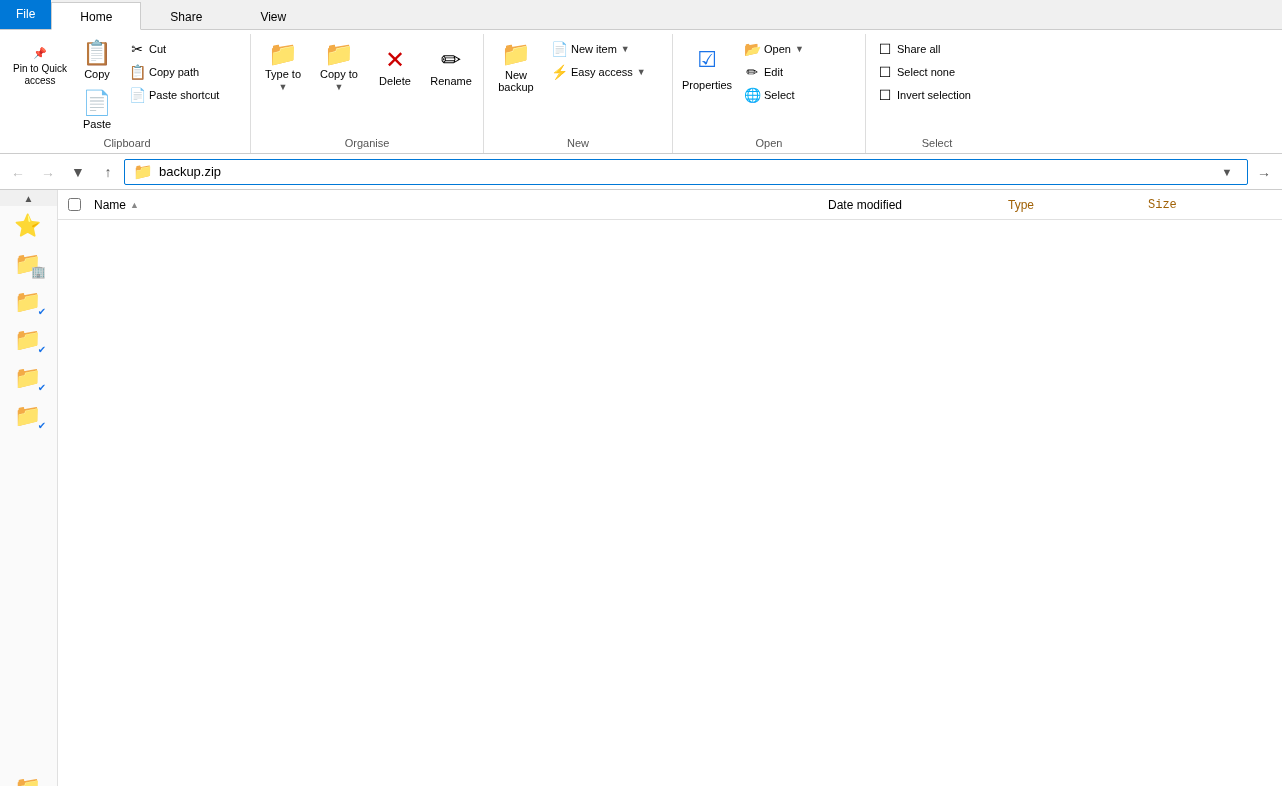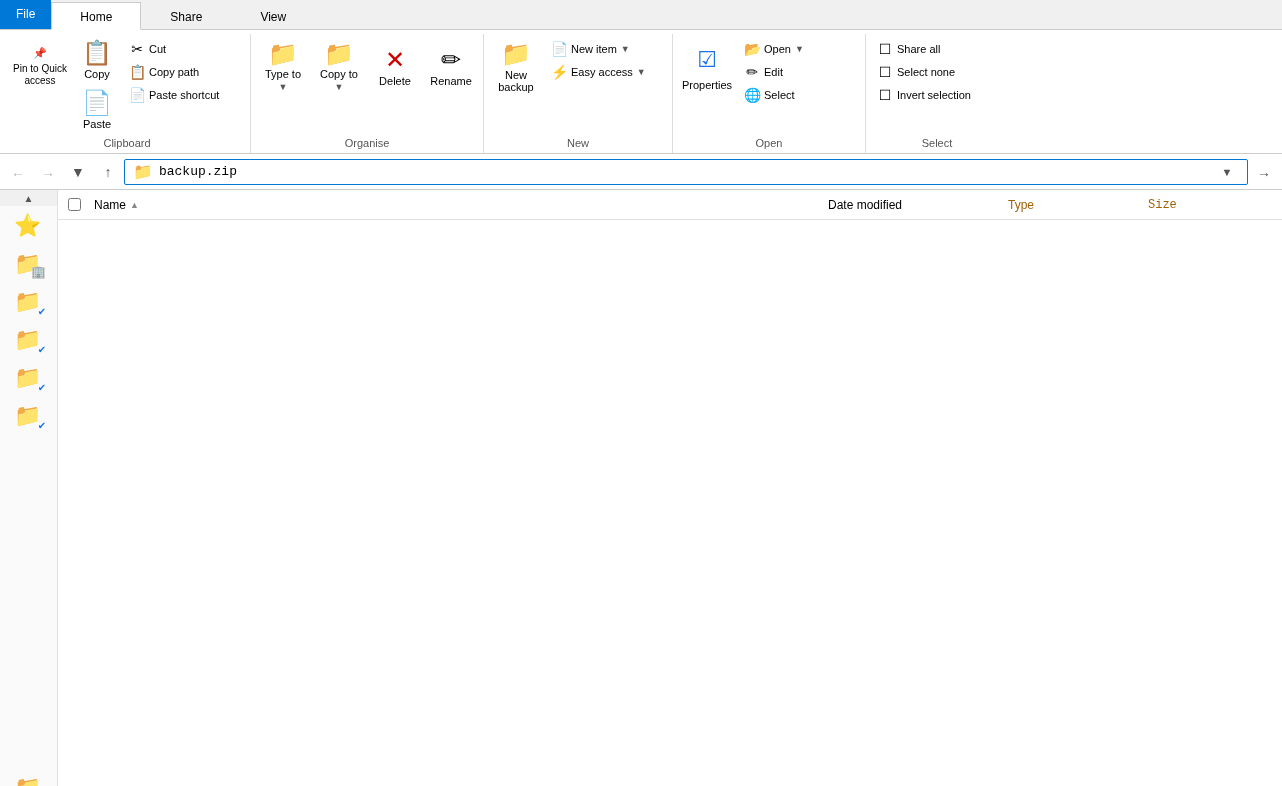--- a/index.html
+++ b/index.html
@@ -205,21 +205,21 @@
       padding: 0 8px;
       background: #fff;
       gap: 6px;
     }
     .address-icon { font-size: 16px; color: #e8a000; }
     .address-input {
       flex: 1;
       border: none;
       outline: none;
       font-size: 13px;
-      font-family: Liberation Mono, monospace;
+      font-family: Liberation Sans, sans-serif;
     }
     .address-dropdown {
       width: 24px;
       display: flex;
       align-items: center;
       justify-content: center;
       cursor: pointer;
       font-size: 11px;
       color: #555;
     }

